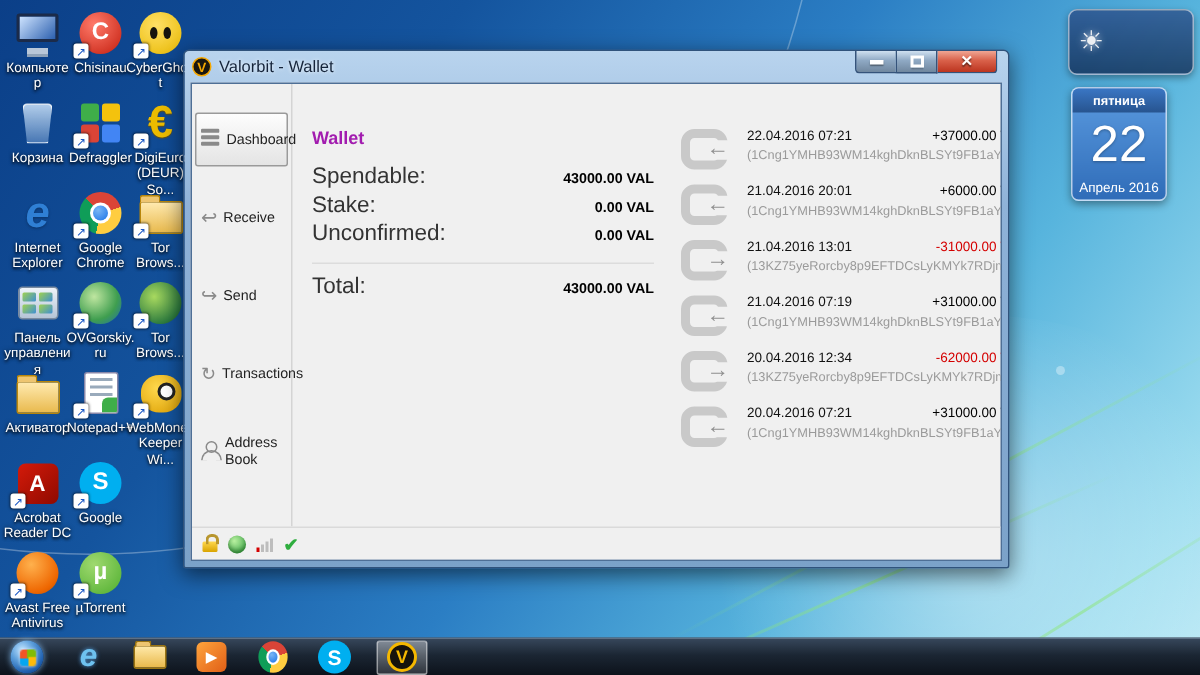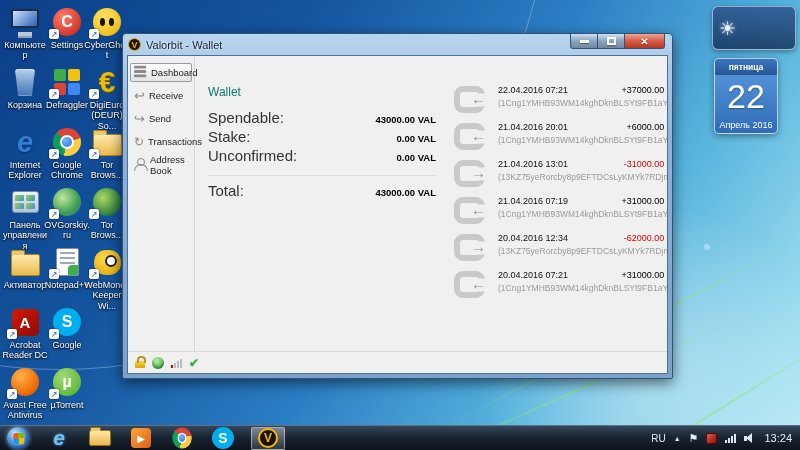--- a/index.html
+++ b/index.html
@@ -102,37 +102,37 @@
   .wbtn-max { width:27px; border-left:none; }
   .wbtn-close { width:40px; border-left:none; border-radius:0 0 3px 0;
           background:linear-gradient(180deg,#f0a694,#d9614a 45%,#bc3520); color:#fff; font-size:10px; font-weight:bold;
           text-shadow:0 1px 1px rgba(0,0,0,.5); }
   .minbar { width:9px; height:3px; background:#fff; box-shadow:0 1px 1px rgba(0,0,0,.4); }
   .maxbox { width:9px; height:8px; border:2px solid #fff; box-shadow:0 1px 1px rgba(0,0,0,.3); }
   .client { position:absolute; left:4px; right:4px; top:21px; bottom:4px; background:#f0f0f0;
             border:1px solid #4e6f96; overflow:hidden; }
 
   .sidebar { position:absolute; left:0; top:0; bottom:22px; width:67px; border-right:1px solid #d4d4d4; padding-top:3px; }
-  .side-item { display:flex; align-items:center; gap:4px; height:19px; margin:4px 2px 1px; padding:0 3px;
+  .side-item { display:flex; align-items:center; gap:4px; height:36px; margin:16px 2px 1px; padding:0 3px;
                font-size:9.5px; color:#222; border:1px solid transparent; border-radius:2px; cursor:default; }
   .side-item.sel { background:linear-gradient(180deg,#fdfdfd,#e4e4e4); border-color:#9a9a9a; }
   .side-item svg { flex:0 0 auto; }
   .personico { position:relative; width:12px; height:12px; display:inline-block; }
   .personico::before { content:''; position:absolute; left:3px; top:0; width:6px; height:6px;
                        border:1.5px solid #8a8a8a; border-radius:50%; }
   .personico::after { content:''; position:absolute; left:0; bottom:-1px; width:12px; height:6px;
                       border:1.5px solid #8a8a8a; border-bottom:none; border-radius:7px 7px 0 0; }
 
   .mainarea { position:absolute; left:68px; right:0; top:0; bottom:22px; }
   .menubar { height:19px; border-bottom:1px solid #dcdcdc; display:flex; align-items:center; padding-left:4px; }
   .menu-item { font-size:10px; color:#1a1a1a; padding:2px 8px; cursor:default; }
   .content { position:absolute; left:0; right:0; top:20px; bottom:0; display:flex; padding:9px 10px 0 12px; }
 
   .wallet-col { flex:0 0 228px; }
-  .panel-h { font-size:12px; font-weight:normal; color:#0f766e; margin-bottom:10px; }
+  .panel-h { font-size:12px; font-weight:bold; color:#a21caf; margin-bottom:10px; }
   .wrow { display:flex; justify-content:space-between; align-items:baseline; height:19px; }
   .wrow .wl { font-size:15px; color:#333; }
   .wrow .wv { font-size:9.5px; font-weight:bold; color:#000;margin-left:32px; }
   .wsep { border-top:1px solid #dcdcdc; margin:9px 0 6px; }
 
   .tx-col { flex:1; margin-left:18px; }
   .tx-item { display:flex; align-items:flex-start; height:37px; cursor:default; }
   .txicon-wrap { flex:0 0 44px; padding-top:1px; }
   .txicon { position:relative; width:31px; height:27px; border:6px solid #c9c9c9; border-radius:9px; }
   .txicon::before { content:''; position:absolute; right:-8px; top:50%; transform:translateY(-50%);
@@ -218,21 +218,21 @@
           <i class="monb"></i>
         </span>
       </div>
       <div class="lbl">Компьютер</div>
     </div>
     <div class="dicon" style="left: 44px; top: 6px;">
       <div class="ic">
         <span class="circ" style="background:radial-gradient(circle at 35% 30%,#ff7a6a,#c31e0e);color:#fff">C</span>
         <span class="sc-arrow">↗</span>
       </div>
-      <div class="lbl">Settings</div>
+      <div class="lbl">Chisinau</div>
     </div>
     <div class="dicon" style="left: 84px; top: 6px;">
       <div class="ic">
         <span class="circ ghost">
           <i></i>
           <i></i>
         </span>
         <span class="sc-arrow">↗</span>
       </div>
       <div class="lbl">CyberGhost</div>
@@ -549,27 +549,13 @@
       <div class="tb-app">
         <span class="chromeico tb-chrome"></span>
       </div>
       <div class="tb-app">
         <span class="circ skypeico">S</span>
       </div>
       <div class="tb-app active">
         <span class="circ vlbico">V</span>
       </div>
     </div>
-  <div class="tray">
-    <span class="tray-lang">RU</span>
-    <span class="tray-caret">▲</span>
-    <span class="tray-flag">⚑</span>
-    <span class="redico"></span>
-    <span class="sig">
-      <i style="height:3px;background:#dfe8f2"></i>
-        <i style="height:5px;background:#dfe8f2"></i>
-        <i style="height:7px;background:#dfe8f2"></i>
-        <i style="height:9px;background:#dfe8f2"></i>
-    </span>
-    <span class="spk"></span>
-    <span class="tray-time">13:24</span>
-  </div>
 </div>
 
 </body></html>

